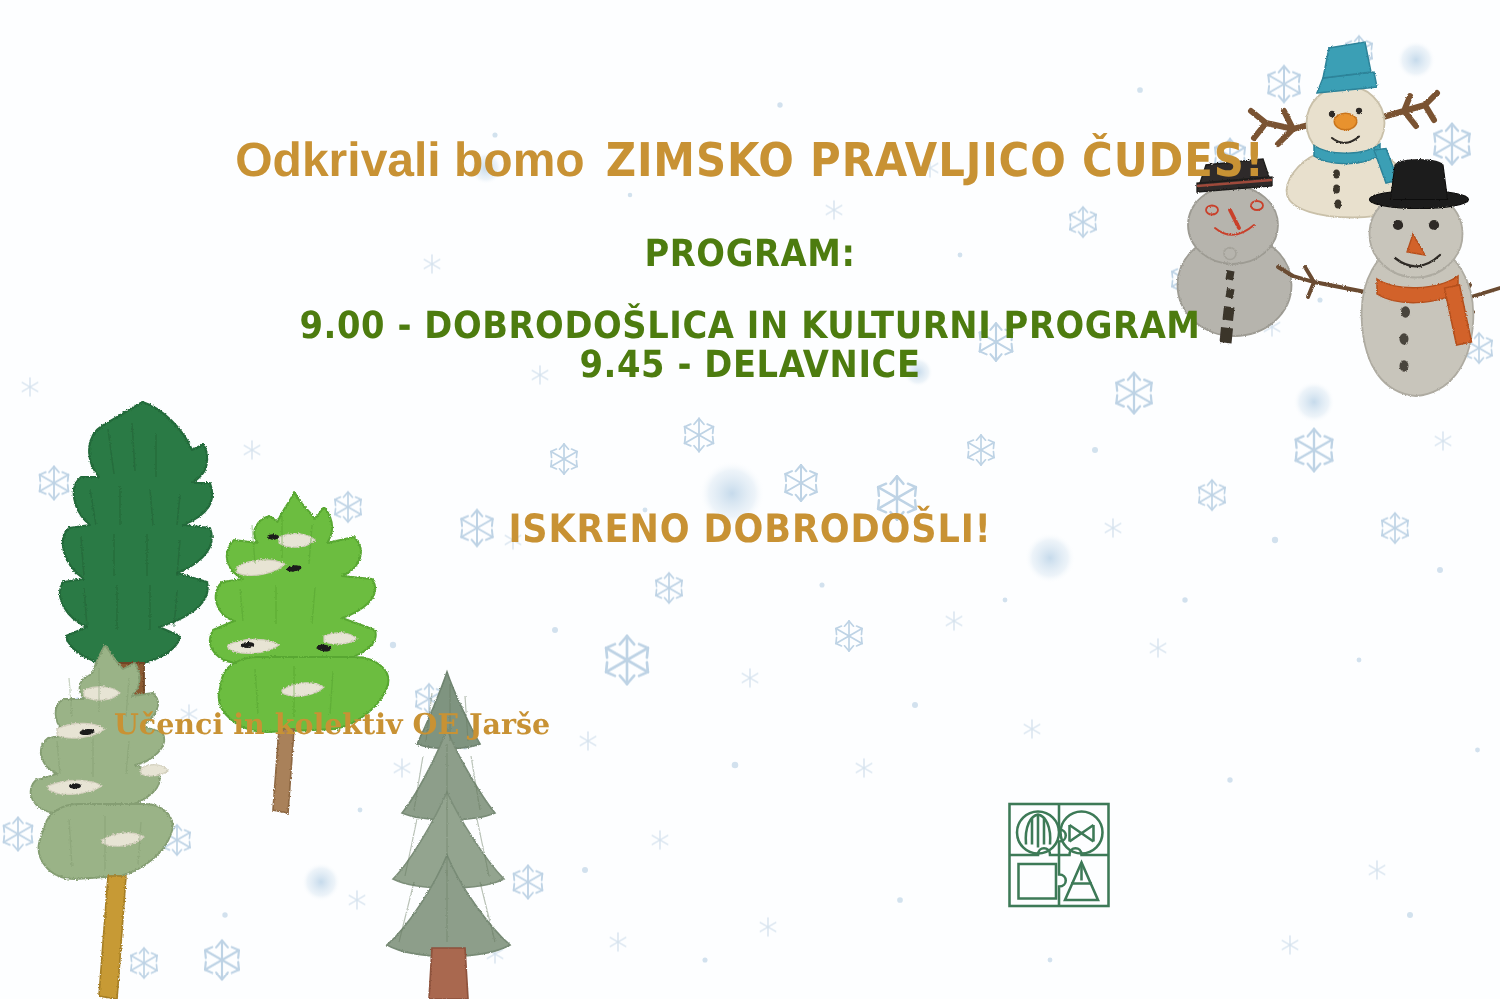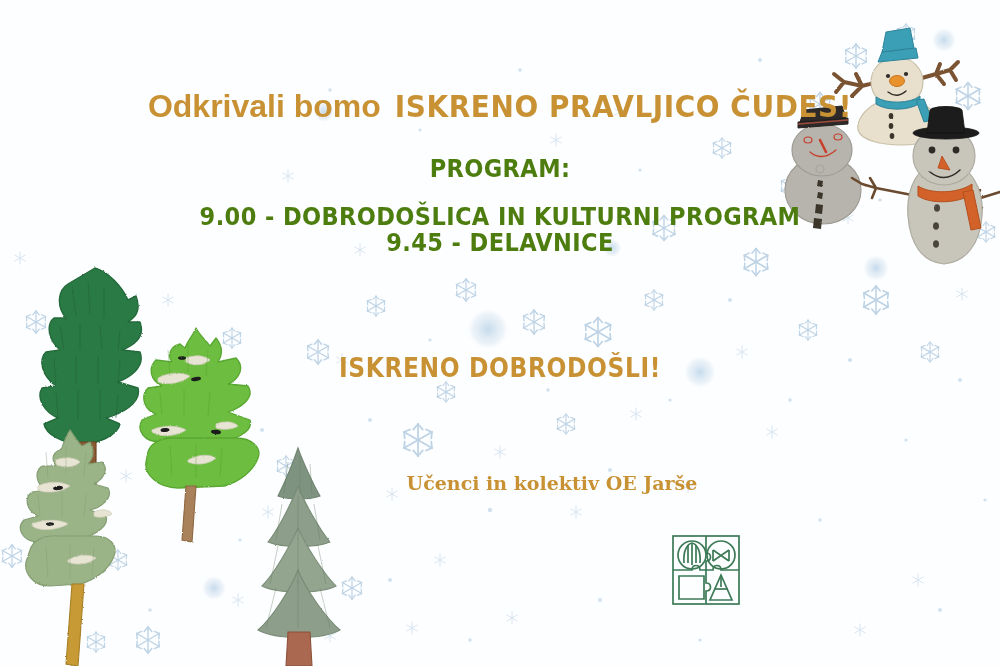--- a/index.html
+++ b/index.html
@@ -51,37 +51,36 @@
     font-family:"DejaVu Sans Condensed","Liberation Sans",sans-serif;
     font-weight:700;
     letter-spacing:.4px;
   }
   #prog-title{top:154px;font-size:25px;}
   #prog-1{top:190px;font-size:25px;margin-top:12px;}
   #prog-2{top:228px;font-size:25px;}
   #prog-3{top:267px;font-size:25px;}
 
   #welcome{
-    left:0;right:0;top:353px;
+    left:0;right:0;top:338px;
     text-align:center;
     color:#c89234;
     font-family:"DejaVu Sans Condensed","Liberation Sans",sans-serif;
     font-weight:700;
     font-size:26px;
     letter-spacing:.6px;
   }
 
   #signature{
     left:0;right:0;top:472px;
-    text-align:center;
     color:#c89234;
     font-family:"DejaVu Serif","Liberation Serif",serif;
     font-weight:700;
     font-size:19px;
-    padding-left:104px;
+    padding-left:76px;
   }
 
   #logo-wrap{
     position:absolute;left:670px;top:533px;width:72px;height:74px;
   }
 </style>
 </head>
 <body>
 
 <div id="poster">
@@ -444,21 +443,21 @@
       <path d="M918 186 C930 194 958 194 972 184 L972 194 C958 204 930 204 918 196 Z" fill="#d2622a" stroke="#b44f1d" stroke-width="1"></path>
       <path d="M963 192 L971 230 L981 228 L973 190 Z" fill="#d2622a" stroke="#b44f1d" stroke-width="1"></path>
 
       <ellipse cx="937" cy="208" rx="3" ry="3.8" fill="#4a443c"></ellipse>
       <ellipse cx="936" cy="226" rx="3" ry="3.8" fill="#4a443c"></ellipse>
       <ellipse cx="936" cy="244" rx="3" ry="3.8" fill="#4a443c"></ellipse>
     </g>
   </svg>
 
   <div class="txt" id="headline">
-    <span class="part1">Odkrivali bomo</span><span class="part2">ISKRENO PRAVLJICO ČUDES!</span>
+    <span class="part1">Odkrivali bomo</span><span class="part2">ZIMSKO PRAVLJICO ČUDES!</span>
   </div>
 
   <div class="txt prog" id="prog-title">PROGRAM:</div>
   <div class="txt prog" id="prog-1">9.00 - DOBRODOŠLICA IN KULTURNI PROGRAM</div>
   <div class="txt prog" id="prog-2">9.45 - DELAVNICE</div>
 
   <div class="txt" id="welcome">ISKRENO DOBRODOŠLI!</div>
 
   <div class="txt" id="signature">Učenci in kolektiv OE Jarše</div>
 

